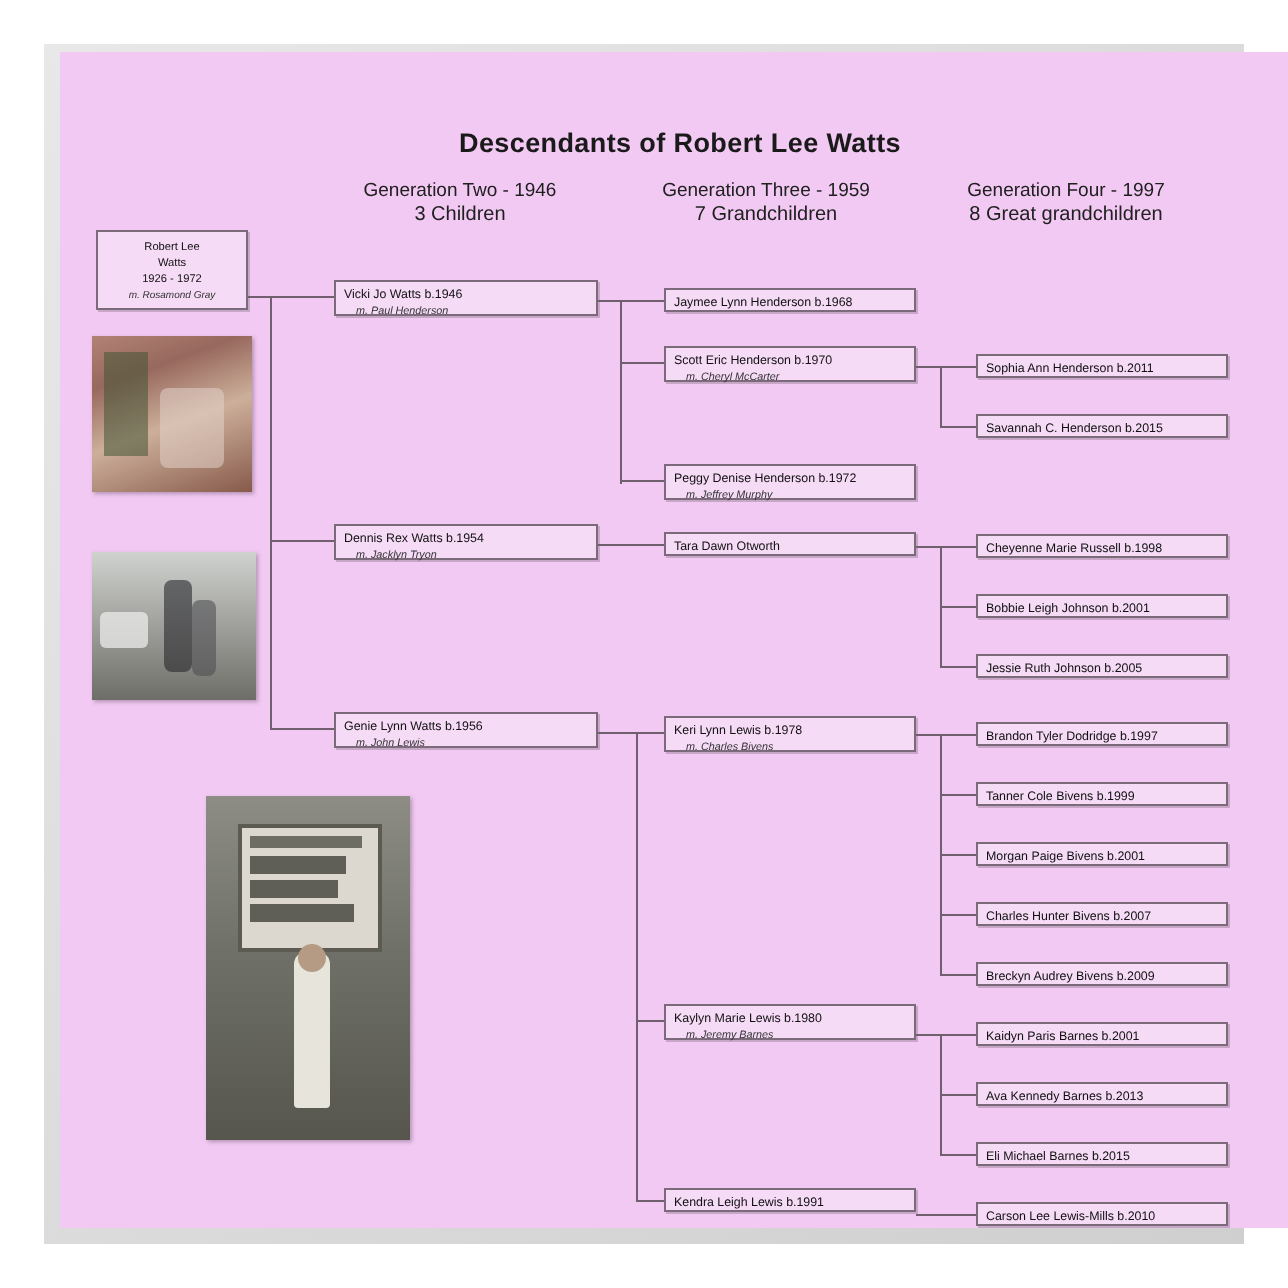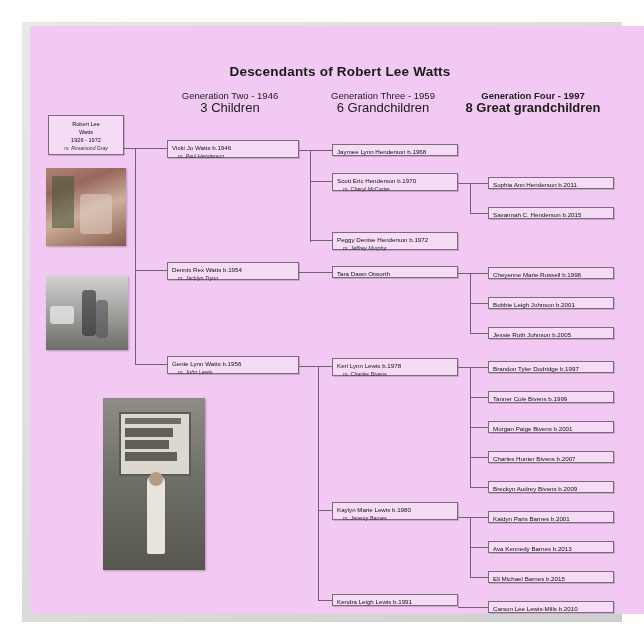--- a/index.html
+++ b/index.html
@@ -37,21 +37,21 @@
     letter-spacing:0.2px;
   }
   .gen-head{
     position:absolute;
     text-align:center;
     font-size:9.5px;
     color:#202020;
     line-height:12px;
   }
   .gen-head .g1{font-size:9.5px;}
-  .gen-head .g2{font-size:13px;}
+  .gen-head .g2{font-size:10px;}
 
   .box{
     position:absolute;
     background:#f6dbf6;
     border:1px solid #7a6a7a;
     box-sizing:border-box;
     font-size:6.2px;
     color:#111;
     padding:3px 4px;
     line-height:8px;
@@ -93,23 +93,23 @@
   <div class="poster-inner"></div>
 
   <div class="title">Descendants of Robert Lee Watts</div>
 
   <div class="gen-head" style="left:130px;top:64px;width:140px;">
     <div class="g1">Generation Two - 1946</div>
     <div class="g2">3 Children</div>
   </div>
   <div class="gen-head" style="left:278px;top:64px;width:150px;">
     <div class="g1">Generation Three - 1959</div>
-    <div class="g2">6 Grandchildren</div>
-  </div>
-  <div class="gen-head" style="left:428px;top:64px;width:150px;font-weight:bold;">
+    <div class="g2">7 Grandchildren</div>
+  </div>
+  <div class="gen-head" style="left:428px;top:64px;width:150px;">
     <div class="g1">Generation Four - 1997</div>
     <div class="g2">8 Great grandchildren</div>
   </div>
 
   <div class="rootbox" style="left:18px;top:89px;width:76px;height:40px;">
     <div>Robert Lee</div>
     <div>Watts</div>
     <div>1926 - 1972</div>
     <div class="sub">m. Rosamond Gray</div>
   </div>

